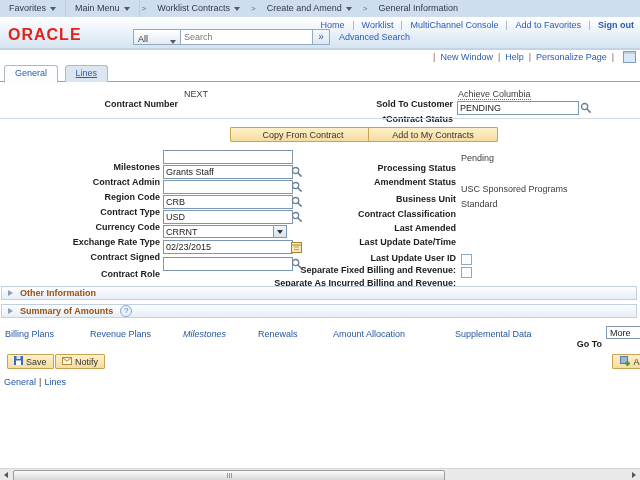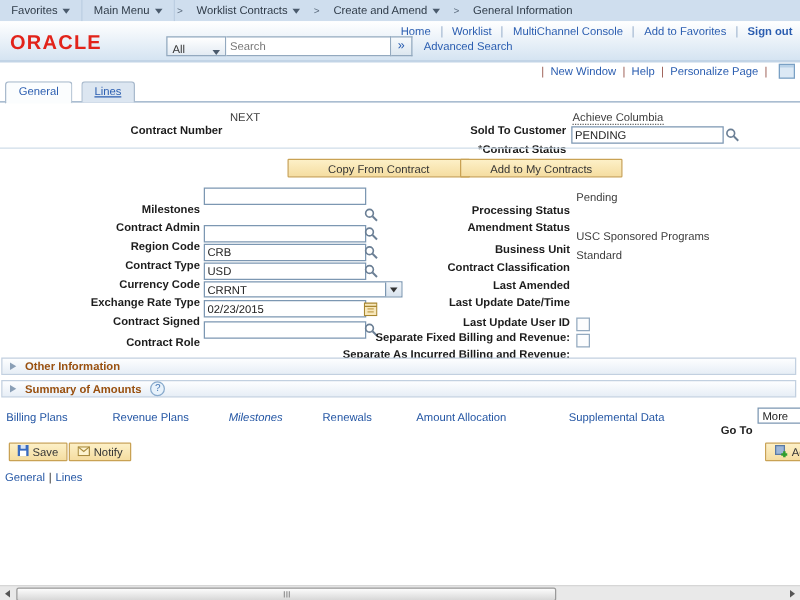--- a/index.html
+++ b/index.html
@@ -177,20 +177,21 @@
 
   <div class="divider1"></div>
 
   <button class="btn-tan" style="left:230px;top:127px;width:146px;">Copy From Contract</button>
   <button class="btn-tan" style="left:368px;top:127px;width:130px;">Add to My Contracts</button>
 
   <div class="lab" style="left:18px;top:152px;width:142px;">Milestones</div>
   <input class="tin" style="left: 163px; top: 150px; width: 124px;" value="">
 
   <div class="lab" style="left:18px;top:167px;width:142px;">Contract Admin</div>
+  <input class="tin" style="left: 163px; top: 165px; width: 124px;" value="Grants Staff">
   <span class="lookup" style="left:291px;top:166px;">
     <svg width="12" height="12" viewBox="0 0 12 12">
         <circle cx="4.6" cy="4.6" r="3.1" fill="none" stroke="#6b7f95" stroke-width="1.3"></circle>
         <line x1="7" y1="7" x2="10.6" y2="10.6" stroke="#6b7f95" stroke-width="1.6"></line>
       </svg>
   </span>
 
   <div class="lab" style="left:18px;top:182px;width:142px;">Region Code</div>
   <input class="tin" style="left: 163px; top: 180px; width: 124px;" value="">
   <span class="lookup" style="left:291px;top:181px;">
@@ -212,21 +213,21 @@
   <div class="lab" style="left:18px;top:212px;width:142px;">Currency Code</div>
   <input class="tin" style="left: 163px; top: 210px; width: 124px;" value="USD">
   <span class="lookup" style="left:291px;top:211px;">
     <svg width="12" height="12" viewBox="0 0 12 12">
         <circle cx="4.6" cy="4.6" r="3.1" fill="none" stroke="#6b7f95" stroke-width="1.3"></circle>
         <line x1="7" y1="7" x2="10.6" y2="10.6" stroke="#6b7f95" stroke-width="1.6"></line>
       </svg>
   </span>
 
   <div class="lab" style="left:18px;top:227px;width:142px;">Exchange Rate Type</div>
-  <div class="pselect" style="left:163px;top:225px;width:159px;align-items:center;">
+  <div class="pselect" style="left:163px;top:225px;width:124px;align-items:center;">
     <span class="txt">CRRNT</span>
     <span class="arrowbox">
         <i class="darr"></i>
       </span>
   </div>
 
   <div class="lab" style="left:18px;top:242px;width:142px;">Contract Signed</div>
   <input class="tin" style="left: 163px; top: 240px; width: 124px;" value="02/23/2015">
   <span class="lookup" style="left:291px;top:241px;">
     <svg width="11" height="12" viewBox="0 0 11 12">

